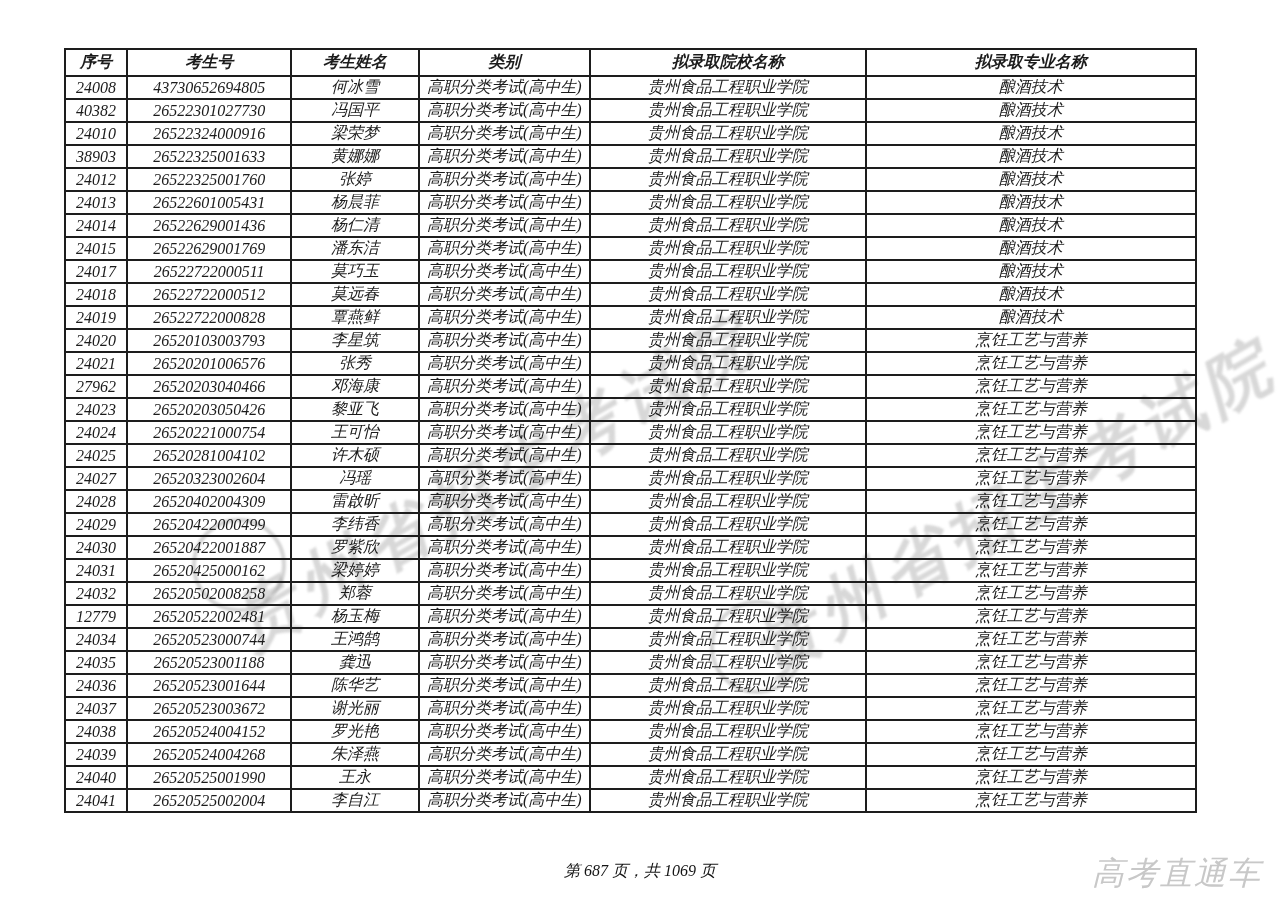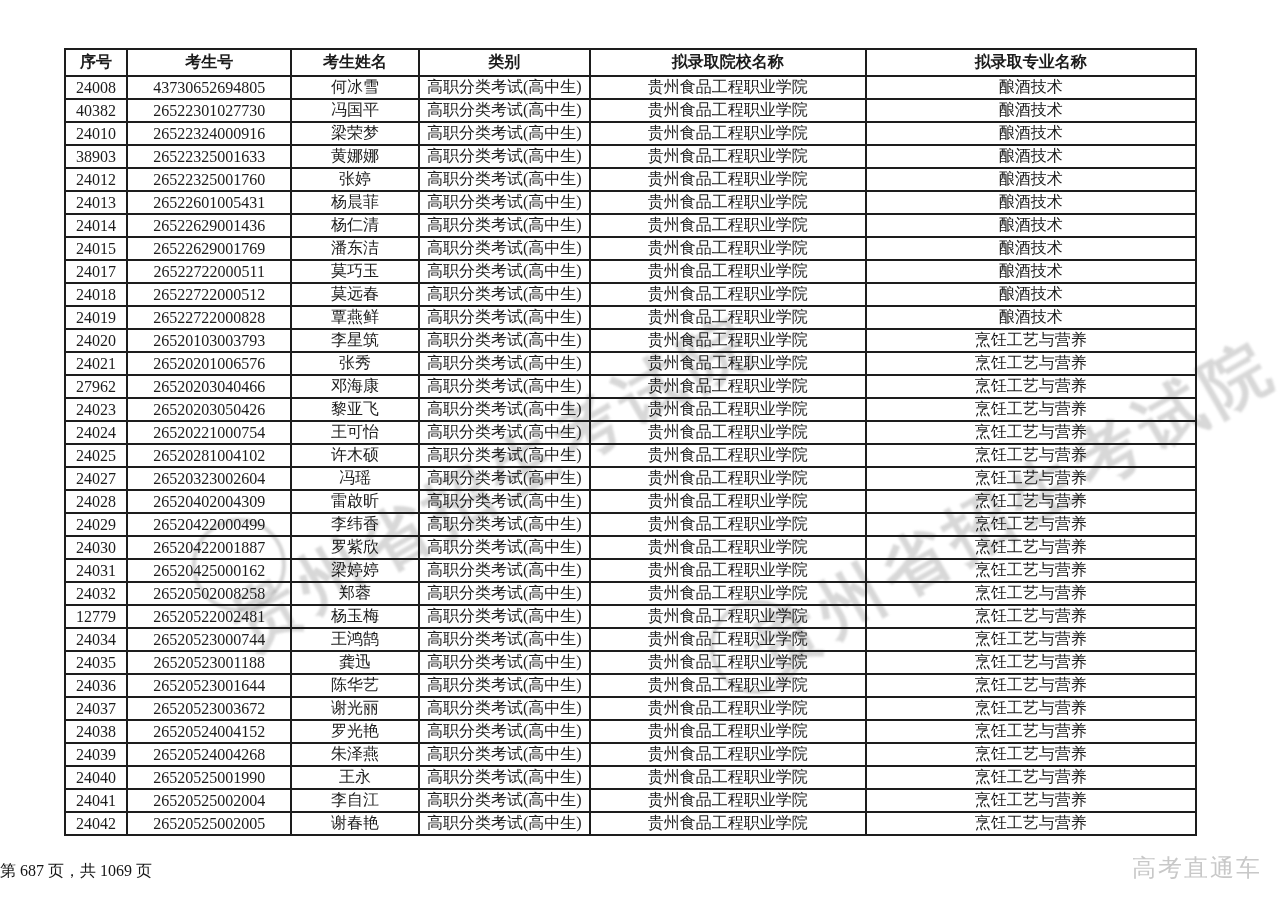--- a/index.html
+++ b/index.html
@@ -11,20 +11,21 @@
     width: 1280px;
     height: 906px;
     position: relative;
     overflow: hidden;
     font-family: "Liberation Serif", "DejaVu Serif", serif;
   }
   .page {
     position: absolute;
     inset: 0;
     background: #ffffff;
+    font-style: italic;
   }
 
   
   table.roster {
     position: absolute;
     left: 64px;
     top: 48px;
     width: 1133px;
     border-collapse: collapse;
     table-layout: fixed;
@@ -76,28 +77,29 @@
   }
   .stamp-seal.first  { left: 192px; top: 518px; }
   .stamp-seal.second { left: 710px; top: 600px; }
 
   
   .page-info {
     position: absolute;
     left: 0;
     right: 0;
     top: 861px;
+    text-align: center;
     font-size: 16px;
     color: #141414;
   }
   .brand-watermark {
     position: absolute;
     right: 18px;
     top: 852px;
-    font-size: 24px;
+    font-size: 32px;
     letter-spacing: 2px;
     color: #c8c8c8;
   }
 </style>
 </head>
 <body>
 
 <div class="page">
 
   <div class="stamp-seal first"></div>
@@ -374,27 +376,19 @@
           <td>烹饪工艺与营养</td>
         </tr>
         <tr>
           <td>24041</td>
           <td>26520525002004</td>
           <td>李自江</td>
           <td>高职分类考试(高中生)</td>
           <td>贵州食品工程职业学院</td>
           <td>烹饪工艺与营养</td>
         </tr>
-        <tr>
-          <td>24042</td>
-          <td>26520525002005</td>
-          <td>谢春艳</td>
-          <td>高职分类考试(高中生)</td>
-          <td>贵州食品工程职业学院</td>
-          <td>烹饪工艺与营养</td>
-        </tr>
       </tbody>
   </table>
 
   <div class="page-info">第 687 页，共 1069 页</div>
   <div class="brand-watermark">高考直通车</div>
 
 </div>
 
 </body></html>

